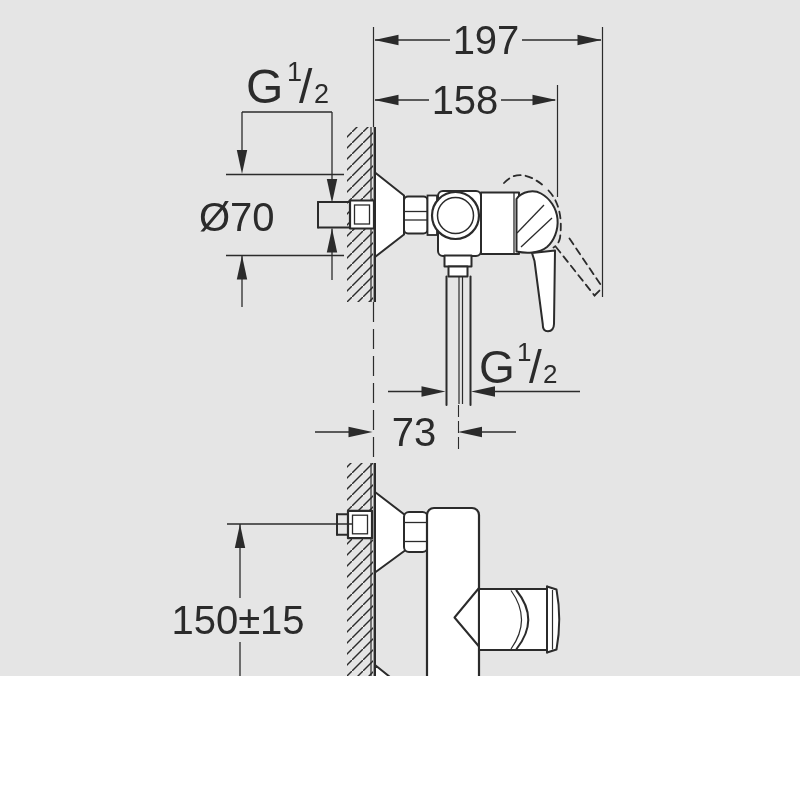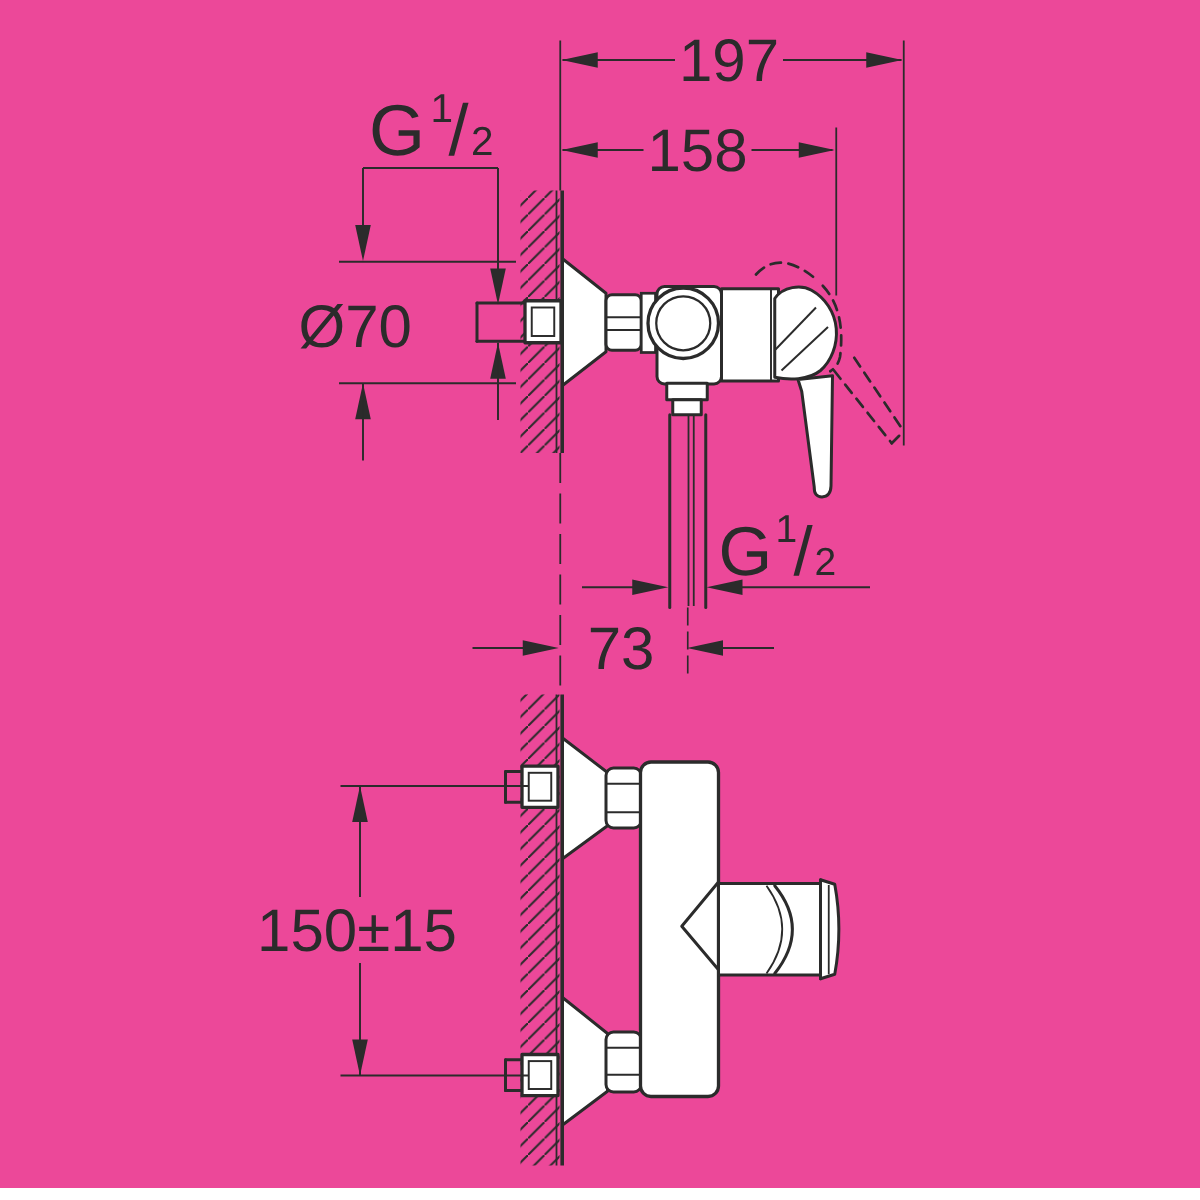--- a/index.html
+++ b/index.html
@@ -1,16 +1,16 @@
 <!DOCTYPE html>
 <html><head>
 <meta charset="utf-8">
 <style>
   html,body{margin:0;padding:0;background:#ffffff;}
-  #stage{width:800px;height:792px;position:relative;background:#ec4899;}
+  #stage{width:800px;height:676px;position:relative;background:#e5e5e5;}
   svg text{font-family:"Liberation Sans","DejaVu Sans",sans-serif;fill:#2b2b2b;}
   .n40{font-size:40px;}
   .g48{font-size:48px;}
   .g46{font-size:46px;}
   .s27{font-size:27px;}
   .s26{font-size:26px;}
   .o{fill:#ffffff;stroke:#2b2b2b;stroke-width:2;stroke-linejoin:round;}
   .o22{fill:#ffffff;stroke:#2b2b2b;stroke-width:2.2;stroke-linejoin:round;}
   .ol{fill:none;stroke:#2b2b2b;stroke-width:2;stroke-linejoin:round;stroke-linecap:round;}
   .thin{fill:none;stroke:#2b2b2b;stroke-width:1.3;}

